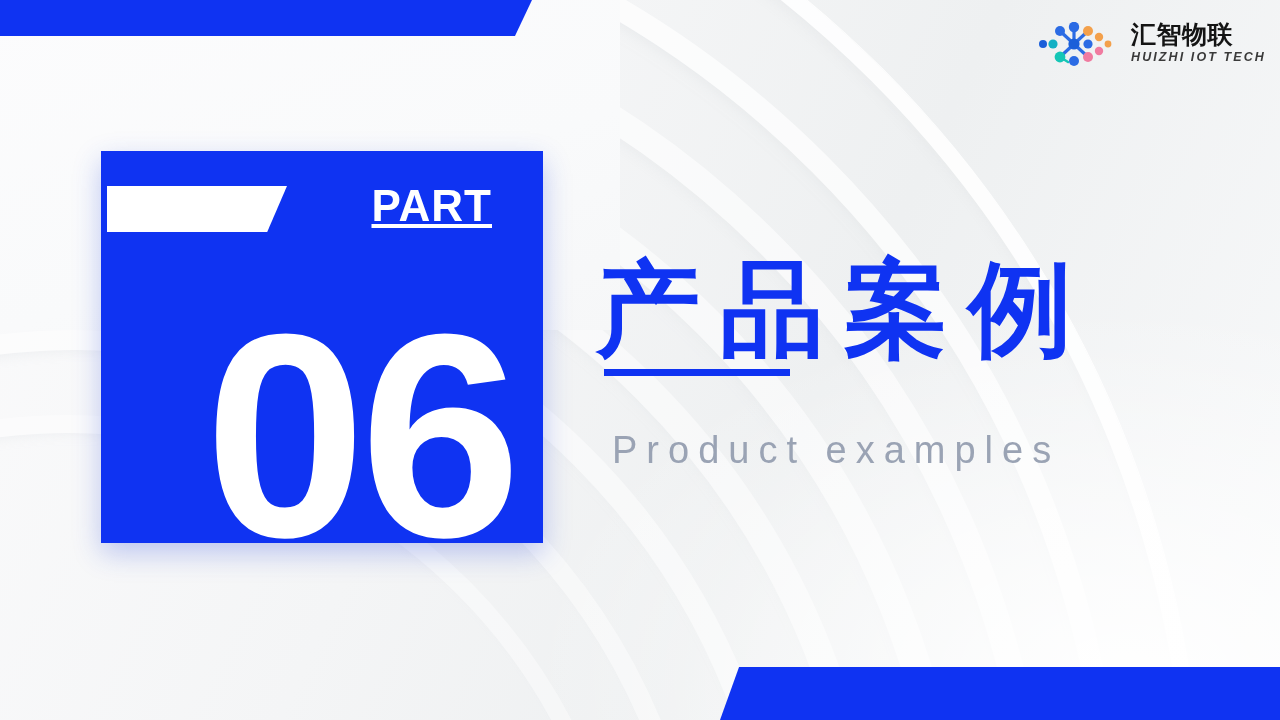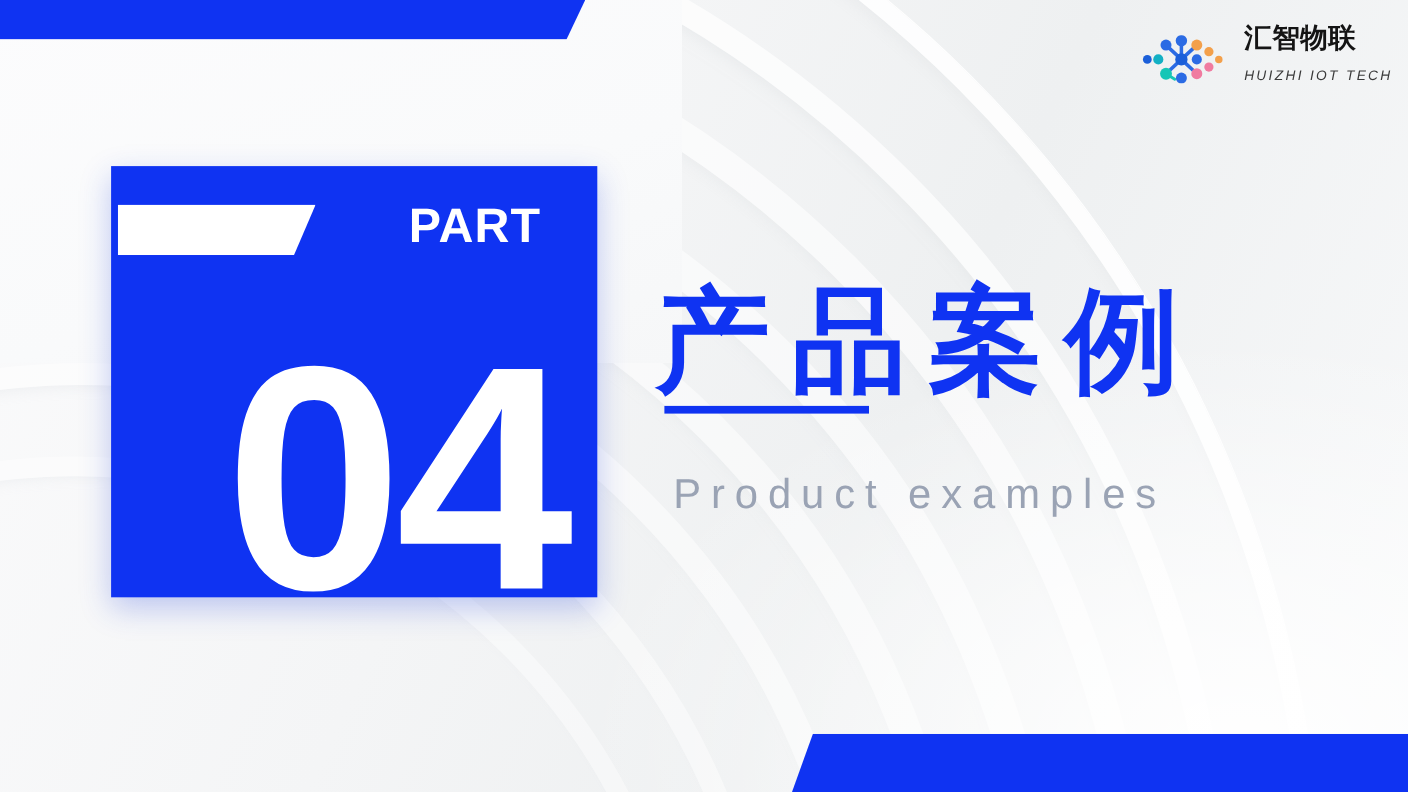--- a/index.html
+++ b/index.html
@@ -77,21 +77,21 @@
     box-shadow:0 10px 26px rgba(36,70,220,.28);
   }
   .white-bar{
     position:absolute;left:107px;top:186px;width:180px;height:46px;
     background:#ffffff;
     clip-path:polygon(0 0, 100% 0, 89% 100%, 0 100%);
   }
   .part-label{
     position:absolute;left:260px;top:178px;width:232px;
     text-align:right;color:#ffffff;
-    font-weight:bold;font-size:44px;line-height:56px;letter-spacing:1px;
+    font-weight:bold;font-size:44px;line-height:56px;letter-spacing:1px;text-decoration:underline;
   }
   .part-num{
     position:absolute;left:180px;top:310px;width:360px;
     text-align:center;color:#ffffff;
     font-weight:bold;font-size:290px;line-height:250px;letter-spacing:-6px;
   }
 
   
   .cn-title{
     position:absolute;left:596px;top:206px;
@@ -107,31 +107,31 @@
   }
   .en-subtitle{
     position:absolute;left:612px;top:424px;
     color:#9aa3b4;font-weight:normal;font-size:38px;line-height:52px;
     letter-spacing:9px;white-space:nowrap;text-align:right;
   }
 
   
   .logo{
     position:absolute;right:14px;top:22px;
-    display:flex;align-items:flex-end;gap:18px;
+    display:flex;align-items:flex-start;gap:18px;
   }
   .logo-mark{width:78px;height:44px;display:block;}
   .logo-text{display:flex;flex-direction:column;line-height:1;}
   .logo-cn{
     font-family:"DejaVu Sans","Liberation Sans",sans-serif;
     font-weight:bold;font-size:25px;color:#141414;letter-spacing:.5px;
   }
   .logo-en{
-    font-style:italic;font-weight:normal;font-size:12.5px;color:#3a3a3a;
-    letter-spacing:2.1px;margin-top:16px;
+    font-style:italic;font-weight:bold;font-size:12.5px;color:#3a3a3a;
+    letter-spacing:2.1px;margin-top:4px;
   }
 </style>
 </head>
 <body>
 
 <div id="slide" style="--brand:#0F33F2;">
 
   <div class="bg-base"></div>
   <div class="ring r1"></div>
   <div class="ring r2"></div>
@@ -145,21 +145,21 @@
   <div class="shade-br"></div>
 
   <div class="top-bar"></div>
   <div class="bottom-bar"></div>
 
   <div class="part-card"></div>
   <div class="white-bar"></div>
   <div class="part-label">
     <div>PART</div>
   </div>
-  <div class="part-num">04</div>
+  <div class="part-num">06</div>
 
   <div class="cn-title">产品案例</div>
   <div class="rule"></div>
   <div class="en-subtitle">Product examples</div>
 
   <div class="logo">
     <svg class="logo-mark" viewBox="0 0 78 44">
       <g stroke="#2B6BE4" stroke-width="3.2" fill="none" stroke-linecap="round">
         <line x1="25" y1="9" x2="39" y2="22"></line>
         <line x1="25" y1="35" x2="39" y2="22"></line>

